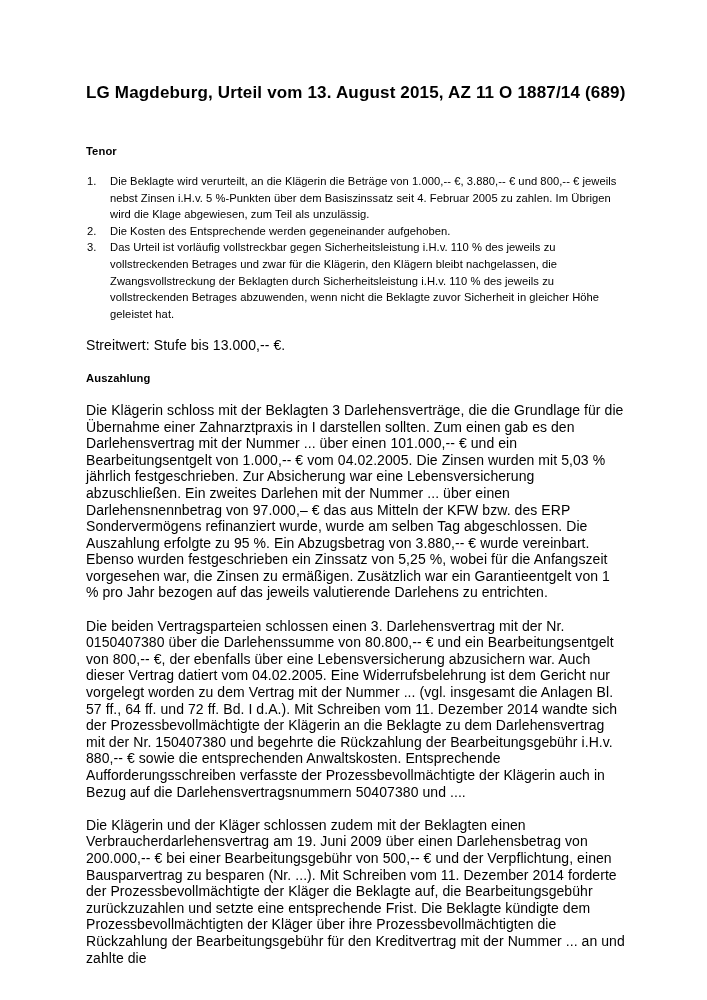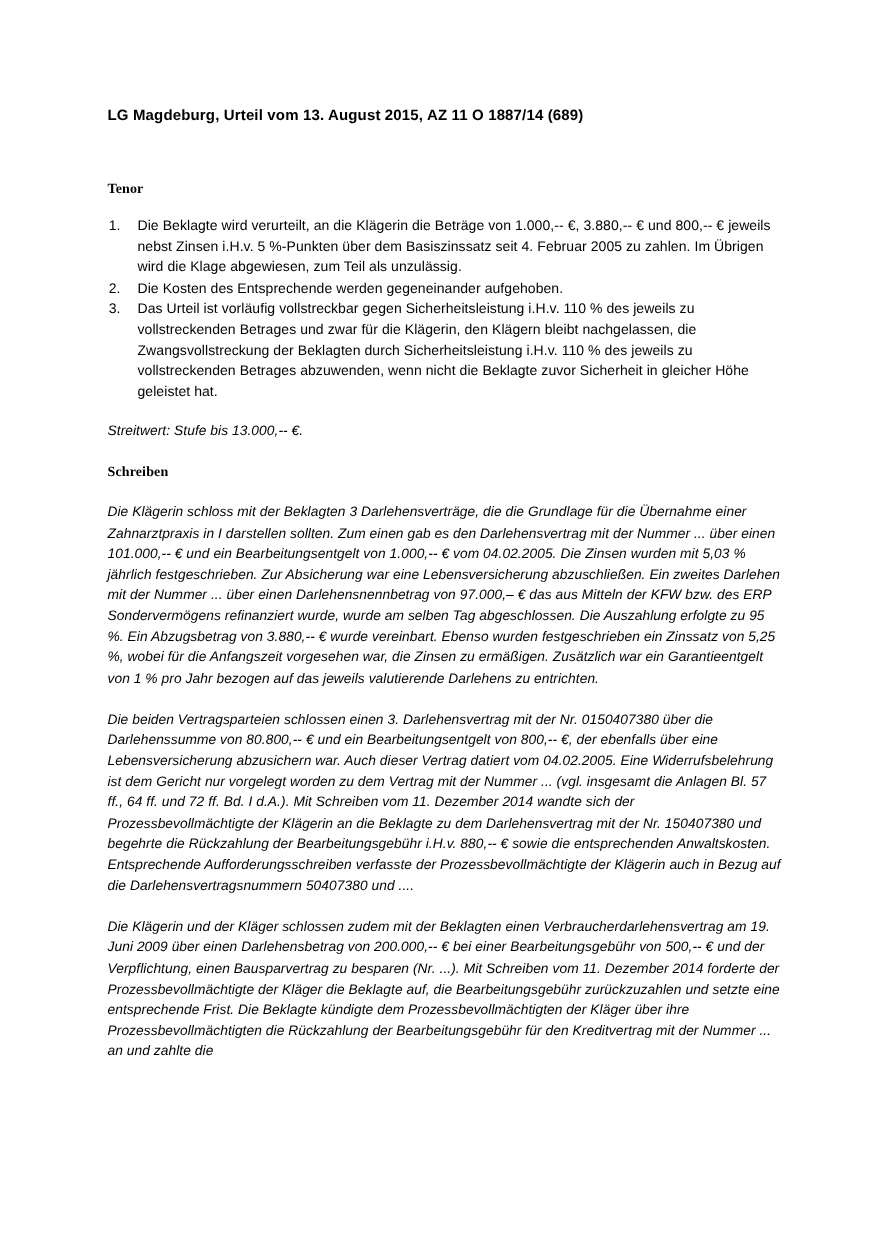--- a/index.html
+++ b/index.html
@@ -26,35 +26,34 @@
   }
 
   .content {
     position: absolute;
     left: 86px;
     top: 85px;
     width: 540px;
   }
 
   .doc-title {
-    font-size: 12px;
+    font-size: 17px;
     font-weight: bold;
     line-height: 15px;
     letter-spacing: 0.01em;
     margin: 0 0 0 0;
     white-space: nowrap;
   }
 
   .heading {
     font-size: 11.2px;
     font-weight: bold;
     line-height: 15px;
     letter-spacing: 0.01em;
     margin: 0;
-    font-family: Liberation Serif, serif;
   }
 
   .spacer-title-tenor { height: 44px; }
   .spacer-tenor-list  { height: 14px; }
   .spacer-list-streit { height: 15px; }
   .spacer-streit-tat  { height: 17px; }
   .spacer-tat-body    { height: 16px; }
 
   ol.tenor-list {
     margin: 0;
@@ -73,25 +72,24 @@
     position: absolute;
     left: 1px;
     top: 0;
     width: 18px;
     text-align: left;
     font-size: 11.2px;
     line-height: 16.6px;
   }
 
   p.body {
-    font-size: 11px;
+    font-size: 14px;
     line-height: 16.6px;
     letter-spacing: 0.005em;
     margin: 0;
-    font-style: italic;
   }
 
   .para-gap { height: 16.6px; }
 </style>
 </head>
 <body>
 
 <div class="page">
   <div class="content">
 
@@ -117,21 +115,21 @@
         <span class="txt">Das Urteil ist vorläufig vollstreckbar gegen Sicherheitsleistung i.H.v. 110 % des jeweils zu vollstreckenden Betrages und zwar für die Klägerin, den Klägern bleibt nachgelassen, die Zwangsvollstreckung der Beklagten durch Sicherheitsleistung i.H.v. 110 % des jeweils zu vollstreckenden Betrages abzuwenden, wenn nicht die Beklagte zuvor Sicherheit in gleicher Höhe geleistet hat.</span>
       </li>
     </ol>
 
     <div class="spacer-list-streit"></div>
 
     <p class="body">Streitwert: Stufe bis 13.000,-- €.</p>
 
     <div class="spacer-streit-tat"></div>
 
-    <div class="heading">Schreiben</div>
+    <div class="heading">Auszahlung</div>
 
     <div class="spacer-tat-body"></div>
 
     <p class="body">Die Klägerin schloss mit der Beklagten 3 Darlehensverträge, die die Grundlage für die Übernahme einer Zahnarztpraxis in I darstellen sollten. Zum einen gab es den Darlehensvertrag mit der Nummer ... über einen 101.000,-- € und ein Bearbeitungsentgelt von 1.000,-- € vom 04.02.2005. Die Zinsen wurden mit 5,03 % jährlich festgeschrieben. Zur Absicherung war eine Lebensversicherung abzuschließen. Ein zweites Darlehen mit der Nummer ... über einen Darlehensnennbetrag von 97.000,– € das aus Mitteln der KFW bzw. des ERP Sondervermögens refinanziert wurde, wurde am selben Tag abgeschlossen. Die Auszahlung erfolgte zu 95 %. Ein Abzugsbetrag von 3.880,-- € wurde vereinbart. Ebenso wurden festgeschrieben ein Zinssatz von 5,25 %, wobei für die Anfangszeit vorgesehen war, die Zinsen zu ermäßigen. Zusätzlich war ein Garantieentgelt von 1 % pro Jahr bezogen auf das jeweils valutierende Darlehens zu entrichten.</p>
 
     <div class="para-gap"></div>
 
     <p class="body">Die beiden Vertragsparteien schlossen einen 3. Darlehensvertrag mit der Nr. 0150407380 über die Darlehenssumme von 80.800,-- € und ein Bearbeitungsentgelt von 800,-- €, der ebenfalls über eine Lebensversicherung abzusichern war. Auch dieser Vertrag datiert vom 04.02.2005. Eine Widerrufsbelehrung ist dem Gericht nur vorgelegt worden zu dem Vertrag mit der Nummer ... (vgl. insgesamt die Anlagen Bl. 57 ff., 64 ff. und 72 ff. Bd. I d.A.). Mit Schreiben vom 11. Dezember 2014 wandte sich der Prozessbevollmächtigte der Klägerin an die Beklagte zu dem Darlehensvertrag mit der Nr. 150407380 und begehrte die Rückzahlung der Bearbeitungsgebühr i.H.v. 880,-- € sowie die entsprechenden Anwaltskosten. Entsprechende Aufforderungsschreiben verfasste der Prozessbevollmächtigte der Klägerin auch in Bezug auf die Darlehensvertragsnummern 50407380 und ....</p>
 
     <div class="para-gap"></div>

